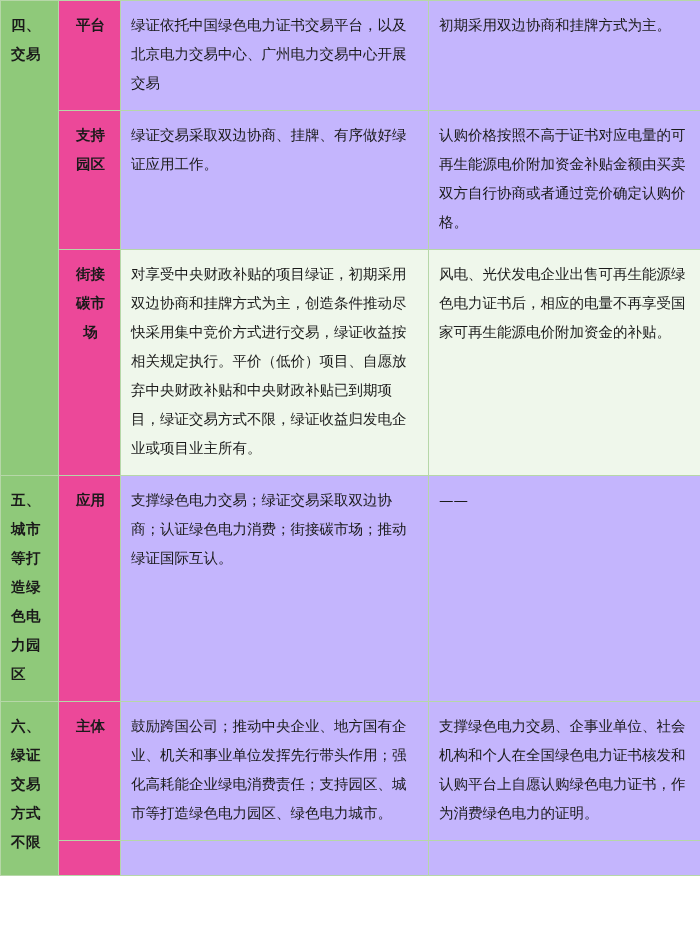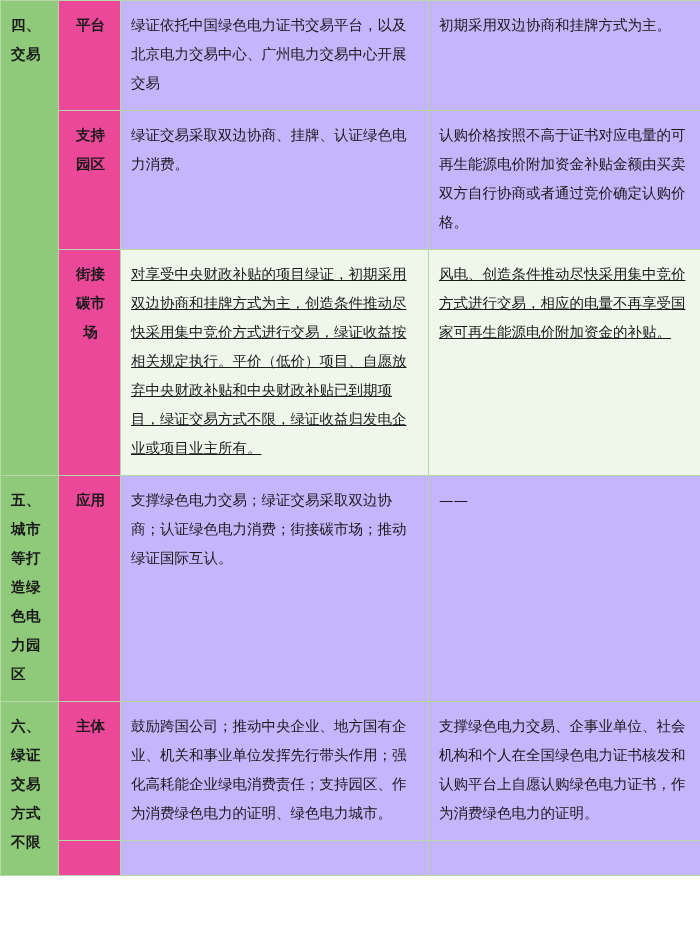--- a/index.html
+++ b/index.html
@@ -50,21 +50,20 @@
     text-align: center;
     padding: 10px 6px;
     line-height: 1.85;
     font-size: 14.5px;
   }
   td.body-cell {
     background: #c4b5fd;
   }
   td.body-cell.alt {
     background: #eff7eb;
-    text-decoration: underline;
   }
 </style>
 </head>
 <body>
 
 <table class="doc-table">
   <colgroup>
     <col class="c-section">
     <col class="c-topic">
     <col class="c-left">
@@ -74,41 +73,41 @@
 
     <tr>
       <td class="section-cell" rowspan="3">四、交易</td>
       <td class="topic-cell">平台</td>
       <td class="body-cell">绿证依托中国绿色电力证书交易平台，以及北京电力交易中心、广州电力交易中心开展交易</td>
       <td class="body-cell">初期采用双边协商和挂牌方式为主。</td>
     </tr>
 
     <tr>
       <td class="topic-cell">支持园区</td>
-      <td class="body-cell">绿证交易采取双边协商、挂牌、认证绿色电力消费。</td>
+      <td class="body-cell">绿证交易采取双边协商、挂牌、有序做好绿证应用工作。</td>
       <td class="body-cell">认购价格按照不高于证书对应电量的可再生能源电价附加资金补贴金额由买卖双方自行协商或者通过竞价确定认购价格。</td>
     </tr>
 
     <tr>
       <td class="topic-cell">街接碳市场</td>
       <td class="body-cell alt">对享受中央财政补贴的项目绿证，初期采用双边协商和挂牌方式为主，创造条件推动尽快采用集中竞价方式进行交易，绿证收益按相关规定执行。平价（低价）项目、自愿放弃中央财政补贴和中央财政补贴已到期项目，绿证交易方式不限，绿证收益归发电企业或项目业主所有。</td>
-      <td class="body-cell alt">风电、创造条件推动尽快采用集中竞价方式进行交易，相应的电量不再享受国家可再生能源电价附加资金的补贴。</td>
+      <td class="body-cell alt">风电、光伏发电企业出售可再生能源绿色电力证书后，相应的电量不再享受国家可再生能源电价附加资金的补贴。</td>
     </tr>
 
     <tr>
       <td class="section-cell">五、城市等打造绿色电力园区</td>
       <td class="topic-cell">应用</td>
       <td class="body-cell">支撑绿色电力交易；绿证交易采取双边协商；认证绿色电力消费；街接碳市场；推动绿证国际互认。</td>
       <td class="body-cell">——</td>
     </tr>
 
     <tr>
       <td class="section-cell" rowspan="2">六、绿证交易方式不限</td>
       <td class="topic-cell">主体</td>
-      <td class="body-cell">鼓励跨国公司；推动中央企业、地方国有企业、机关和事业单位发挥先行带头作用；强化高耗能企业绿电消费责任；支持园区、作为消费绿色电力的证明、绿色电力城市。</td>
+      <td class="body-cell">鼓励跨国公司；推动中央企业、地方国有企业、机关和事业单位发挥先行带头作用；强化高耗能企业绿电消费责任；支持园区、城市等打造绿色电力园区、绿色电力城市。</td>
       <td class="body-cell">支撑绿色电力交易、企事业单位、社会机构和个人在全国绿色电力证书核发和认购平台上自愿认购绿色电力证书，作为消费绿色电力的证明。</td>
     </tr>
 
     <tr>
       <td class="topic-cell" style="height:12px;"></td>
       <td class="body-cell" style="height:12px;"></td>
       <td class="body-cell" style="height:12px;"></td>
     </tr>
 
   </tbody>

